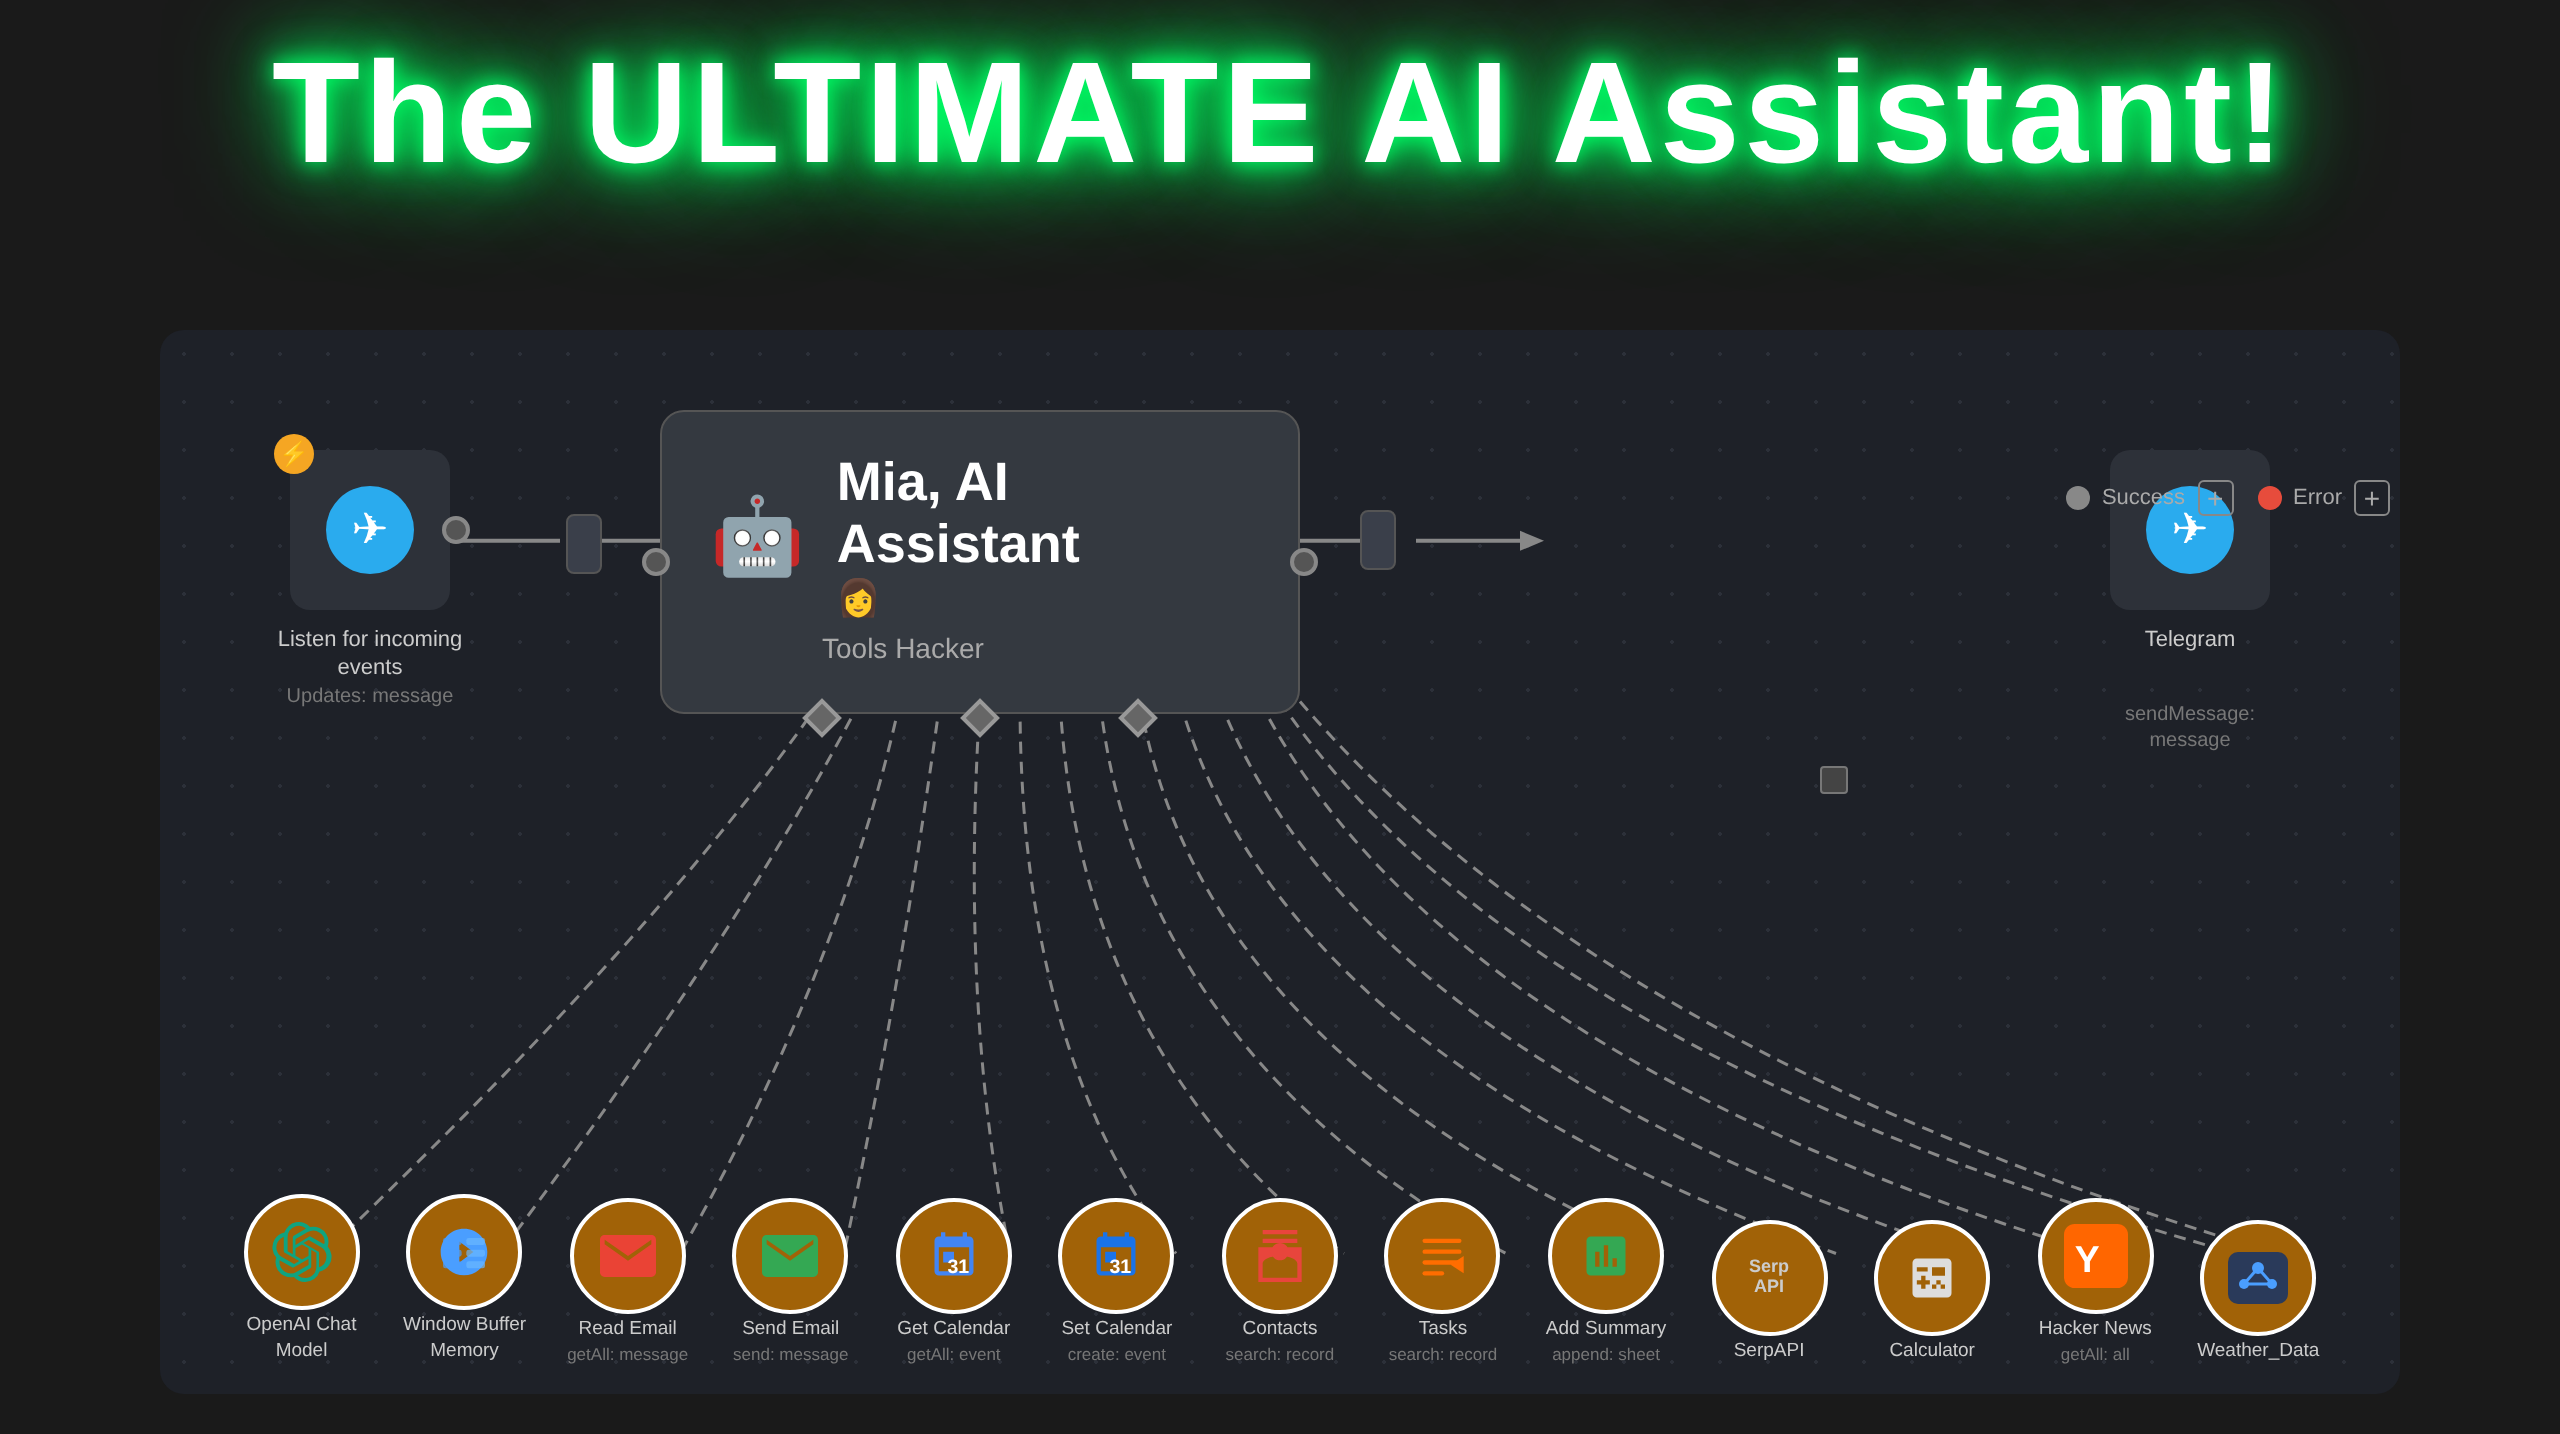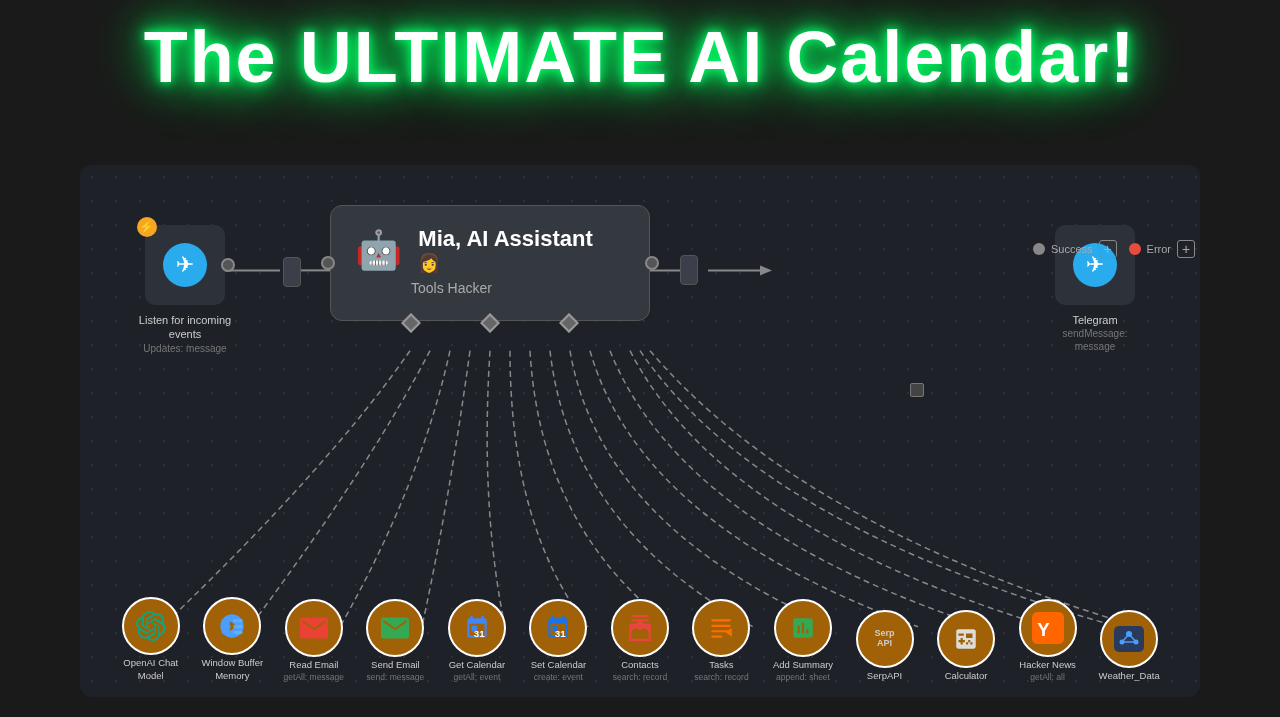--- a/index.html
+++ b/index.html
@@ -161,21 +161,21 @@
       gap: 16px;
       margin-bottom: 4px;
     }
 
     .robot-icon {
       font-size: 38px;
       color: #eee;
     }
 
     .ai-agent-title {
-      font-size: 22px;
+      font-size: 27px;
       font-weight: bold;
       color: #ffffff;
     }
 
     .ai-agent-subtitle {
       font-size: 14px;
       color: #aaa;
       margin-top: 6px;
       padding-left: 56px;
     }
@@ -366,21 +366,21 @@
       height: 22px;
       border-radius: 3px;
       font-size: 18px;
       line-height: 22px;
     }
   </style>
 </head>
 <body>
 
 <div class="title-area">
-  <h1 class="title-text">The ULTIMATE AI Calendar!</h1>
+  <h1 class="title-text">The ULTIMATE AI Assistant!</h1>
 </div>
 
 <div class="canvas-area">
 
   <svg class="connections-svg" viewBox="0 0 1120 530" preserveAspectRatio="none">
 
     <line x1="145" y1="105" x2="200" y2="105" class="solid-line"></line>
 
     <line x1="218" y1="105" x2="250" y2="105" class="solid-line"></line>
     <polygon points="250,100 262,105 250,110" class="arrow-head"></polygon>
@@ -470,21 +470,21 @@
         </div>
         <div class="output-connector-row">
           <div class="error-dot"></div>
           <span style="color:#aaa; font-size:11px;">Error</span>
           <div class="plus-btn">+</div>
         </div>
       </div>
     </div>
     <div class="node-label">
       <div>Telegram</div>
-      <div style="color:#777; font-size:10px;">sendMessage: message</div>
+      <div style="color:#777; font-size:10px;margin-top:24px;">sendMessage: message</div>
     </div>
   </div>
 
   <div class="tool-nodes-row">
 
     <div class="tool-node">
       <div class="tool-icon-circle">
         <svg width="30" height="30" viewBox="0 0 24 24" fill="#10a37f">
             <path d="M22.2819 9.8211a5.9847 5.9847 0 0 0-.5157-4.9108 6.0462 6.0462 0 0 0-6.5098-2.9A6.0651 6.0651 0 0 0 4.9807 4.1818a5.9847 5.9847 0 0 0-3.9977 2.9 6.0462 6.0462 0 0 0 .7427 7.0966 5.98 5.98 0 0 0 .511 4.9107 6.051 6.051 0 0 0 6.5146 2.9001A5.9847 5.9847 0 0 0 13.2599 24a6.0557 6.0557 0 0 0 5.7718-4.2058 5.9894 5.9894 0 0 0 3.9977-2.9001 6.0557 6.0557 0 0 0-.7475-7.0729zm-9.022 12.6081a4.4755 4.4755 0 0 1-2.8764-1.0408l.1419-.0804 4.7783-2.7582a.7948.7948 0 0 0 .3927-.6813v-6.7369l2.02 1.1686a.071.071 0 0 1 .038.052v5.5826a4.504 4.504 0 0 1-4.4945 4.4944zm-9.6607-4.1254a4.4708 4.4708 0 0 1-.5346-3.0137l.142.0852 4.783 2.7582a.7712.7712 0 0 0 .7806 0l5.8428-3.3685v2.3324a.0804.0804 0 0 1-.0332.0615L9.74 19.9502a4.4992 4.4992 0 0 1-6.1408-1.6464zM2.3408 7.8956a4.485 4.485 0 0 1 2.3655-1.9728V11.6a.7664.7664 0 0 0 .3879.6765l5.8144 3.3543-2.0201 1.1685a.0757.0757 0 0 1-.071 0l-4.8303-2.7865A4.504 4.504 0 0 1 2.3408 7.8956zm16.0993 3.8558L12.5907 8.38l2.0199-1.1686a.0757.0757 0 0 1 .071 0l4.8303 2.7913a4.4944 4.4944 0 0 1-.6765 8.1042v-5.6772a.79.79 0 0 0-.3927-.6813zm2.0107-3.0231l-.142-.0852-4.7735-2.7818a.7759.7759 0 0 0-.7854 0L9.409 9.2297V6.8974a.0662.0662 0 0 1 .0284-.0615l4.8303-2.7866a4.4992 4.4992 0 0 1 6.6802 4.66zM8.3065 12.863l-2.02-1.1638a.0804.0804 0 0 1-.038-.0567V6.0742a4.4992 4.4992 0 0 1 7.3757-3.4537l-.142.0805L8.704 5.459a.7948.7948 0 0 0-.3927.6813zm1.0976-2.3654l2.602-1.4998 2.6069 1.4998v2.9994l-2.5974 1.4997-2.6067-1.4997Z"></path>
           </svg>

